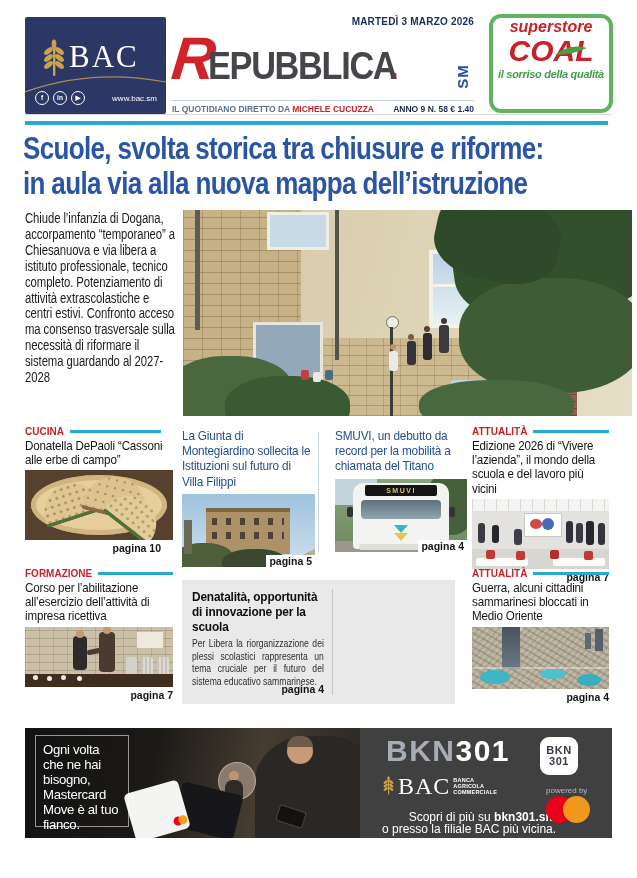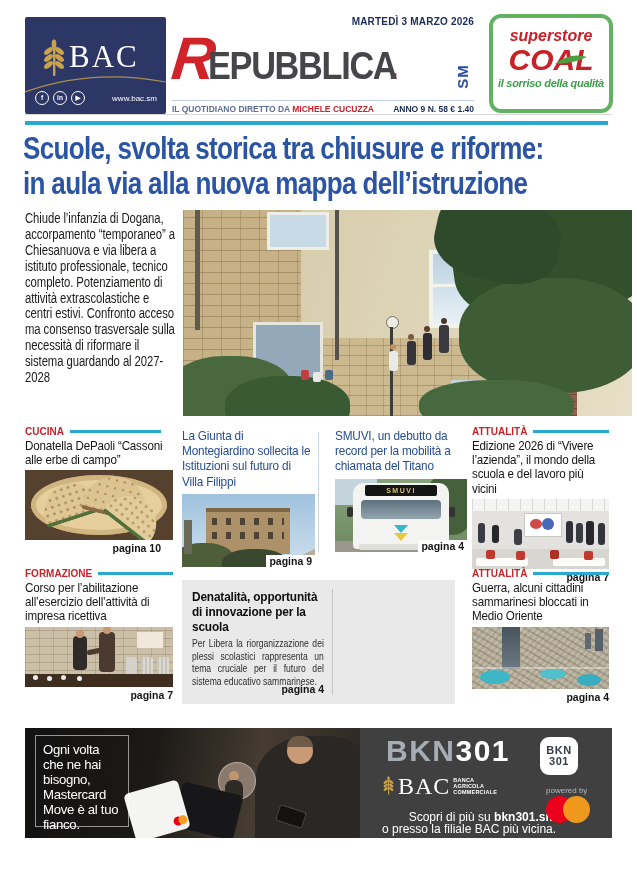--- a/index.html
+++ b/index.html
@@ -16,21 +16,21 @@
   .masthead{position:absolute;left:172px;top:16px;width:302px;height:98px;}
   .mh-date{position:absolute;right:0;top:0;font-size:10px;font-weight:800;color:#1A2B57;letter-spacing:.2px;}
   .mh-logo{position:absolute;left:0;top:13px;height:64px;width:100%;white-space:nowrap;}
   .lg-r{font-size:60px;font-style:italic;font-weight:900;color:#D1232A;letter-spacing:-2px;line-height:60px;display:inline-block;transform:skewX(-6deg);}
   .lg-star{position:absolute;left:37px;top:0px;color:#fff;font-size:17px;}
   .lg-rest{font-size:39px;font-weight:900;color:#45464A;letter-spacing:-1.5px;display:inline-block;transform:scaleX(.88);transform-origin:0 80%;margin-left:-5px;}
   .lg-dot{font-size:39px;font-weight:900;color:#D1232A;margin-left:-34px;}
   .lg-sm{position:absolute;right:0px;bottom:8px;transform:rotate(-90deg);font-size:15px;font-weight:900;color:#2B4F9E;letter-spacing:1px;}
   .mh-tag{position:absolute;left:0;right:0;bottom:0;border-top:1px solid #BFCFDD;padding-top:3px;display:flex;justify-content:space-between;font-size:8.5px;font-weight:700;}
   .tg-pre{color:#5E6F94;}.tg-name{color:#C5242B;font-weight:800;}.tg-issue{color:#1A2B57;}
-  .coal-ad{position:absolute;left:489px;top:14px;width:124px;height:99px;border:4px solid #63B163;border-radius:12px;background:#fff;text-align:center;box-sizing:border-box;padding-top:9px;}
+  .coal-ad{position:absolute;left:489px;top:14px;width:124px;height:99px;border:4px solid #63B163;border-radius:12px;background:#fff;text-align:center;box-sizing:border-box;}
   .coal-sup{font-size:16px;font-style:italic;font-weight:800;color:#C92128;}
   .coal-name{font-size:30px;font-style:italic;font-weight:900;color:#C92128;line-height:30px;position:relative;display:inline-block;}
   .coal-slogan{font-size:11px;font-style:italic;font-weight:700;color:#3E9E4A;margin-top:2px;letter-spacing:-.3px;}
   .hairline{position:absolute;left:25px;top:114px;width:587px;height:1px;background:#D8D8D8;}
   
   .kicker{position:absolute;left:25px;top:121px;width:583px;display:flex;align-items:center;gap:8px;}
   .kicker-text{font-size:10px;font-weight:800;color:#C0272E;letter-spacing:-.1px;white-space:nowrap;}
   .kline{flex:1;height:4px;background:#29A8D0;}
   .headline{position:absolute;left:23px;top:131px;width:700px;}
   .hl{font-size:31px;font-weight:900;color:#2B55A4;letter-spacing:-.8px;line-height:35px;white-space:nowrap;transform:scaleX(.84);transform-origin:0 0;}
@@ -194,21 +194,21 @@
     <div class="tz-title" style="width:151px;">La Giunta di Montegiardino sollecita le Istituzioni sul futuro di Villa Filippi</div>
     <div class="photo" style="width:133px;height:73px;margin-top:5px;">
       <div class="abs" style="inset:0;background:linear-gradient(#9FC2DE,#CFE0EC);"></div>
       <div class="abs" style="left:24px;top:14px;width:84px;height:42px;background:#AD9168;border-top:4px solid #7E6546;"></div>
       <div class="abs" style="left:30px;top:24px;width:72px;height:7px;background-image:repeating-linear-gradient(90deg,#4E4234 0 5px,transparent 5px 14px);"></div>
       <div class="abs" style="left:30px;top:38px;width:72px;height:7px;background-image:repeating-linear-gradient(90deg,#4E4234 0 5px,transparent 5px 14px);"></div>
       <div class="abs" style="right:0;bottom:0;width:44px;height:18px;background:#B5AC9C;clip-path:polygon(20% 100%,100% 0,100% 100%);"></div>
       <div class="abs" style="left:-8px;bottom:-10px;width:60px;height:34px;background:#4E5E3A;border-radius:45%;"></div>
       <div class="abs" style="left:40px;bottom:-12px;width:66px;height:30px;background:#39482E;border-radius:45%;"></div>
       <div class="abs" style="left:2px;top:26px;width:8px;height:34px;background:#6A6A58;"></div>
-      <span class="pchip">pagina 9</span>
+      <span class="pchip">pagina 5</span>
     </div>
   </div>
 
   <div class="tz-div"></div>
 
   <div class="col" style="left:335px;top:428px;width:132px;">
     <div class="tz-title" style="width:150px;">SMUVI, un debutto da record per la mobilità a chiamata del Titano</div>
     <div class="photo" style="width:132px;height:73px;margin-top:5px;">
       <div class="abs" style="inset:0;background:linear-gradient(#89A37C,#6C8A62);"></div>
       <div class="abs" style="left:0;top:0;width:42px;height:26px;background:#C3D4DC;border-radius:0 0 60% 0;"></div>

